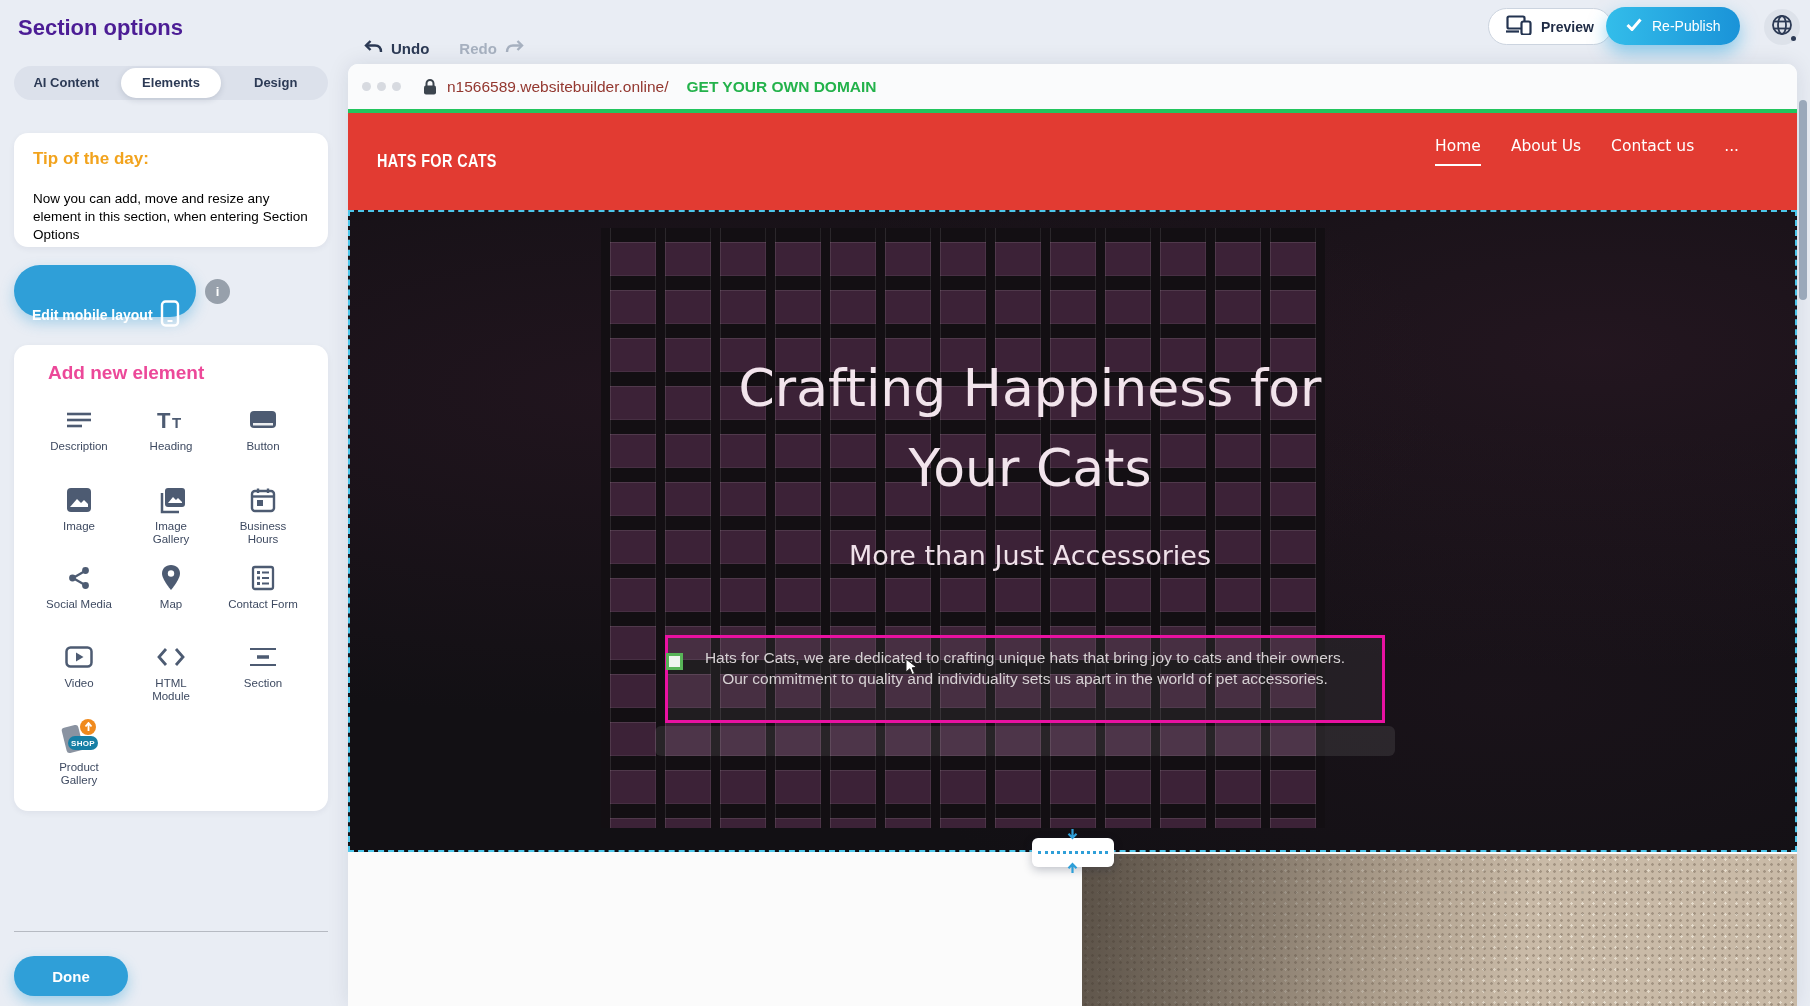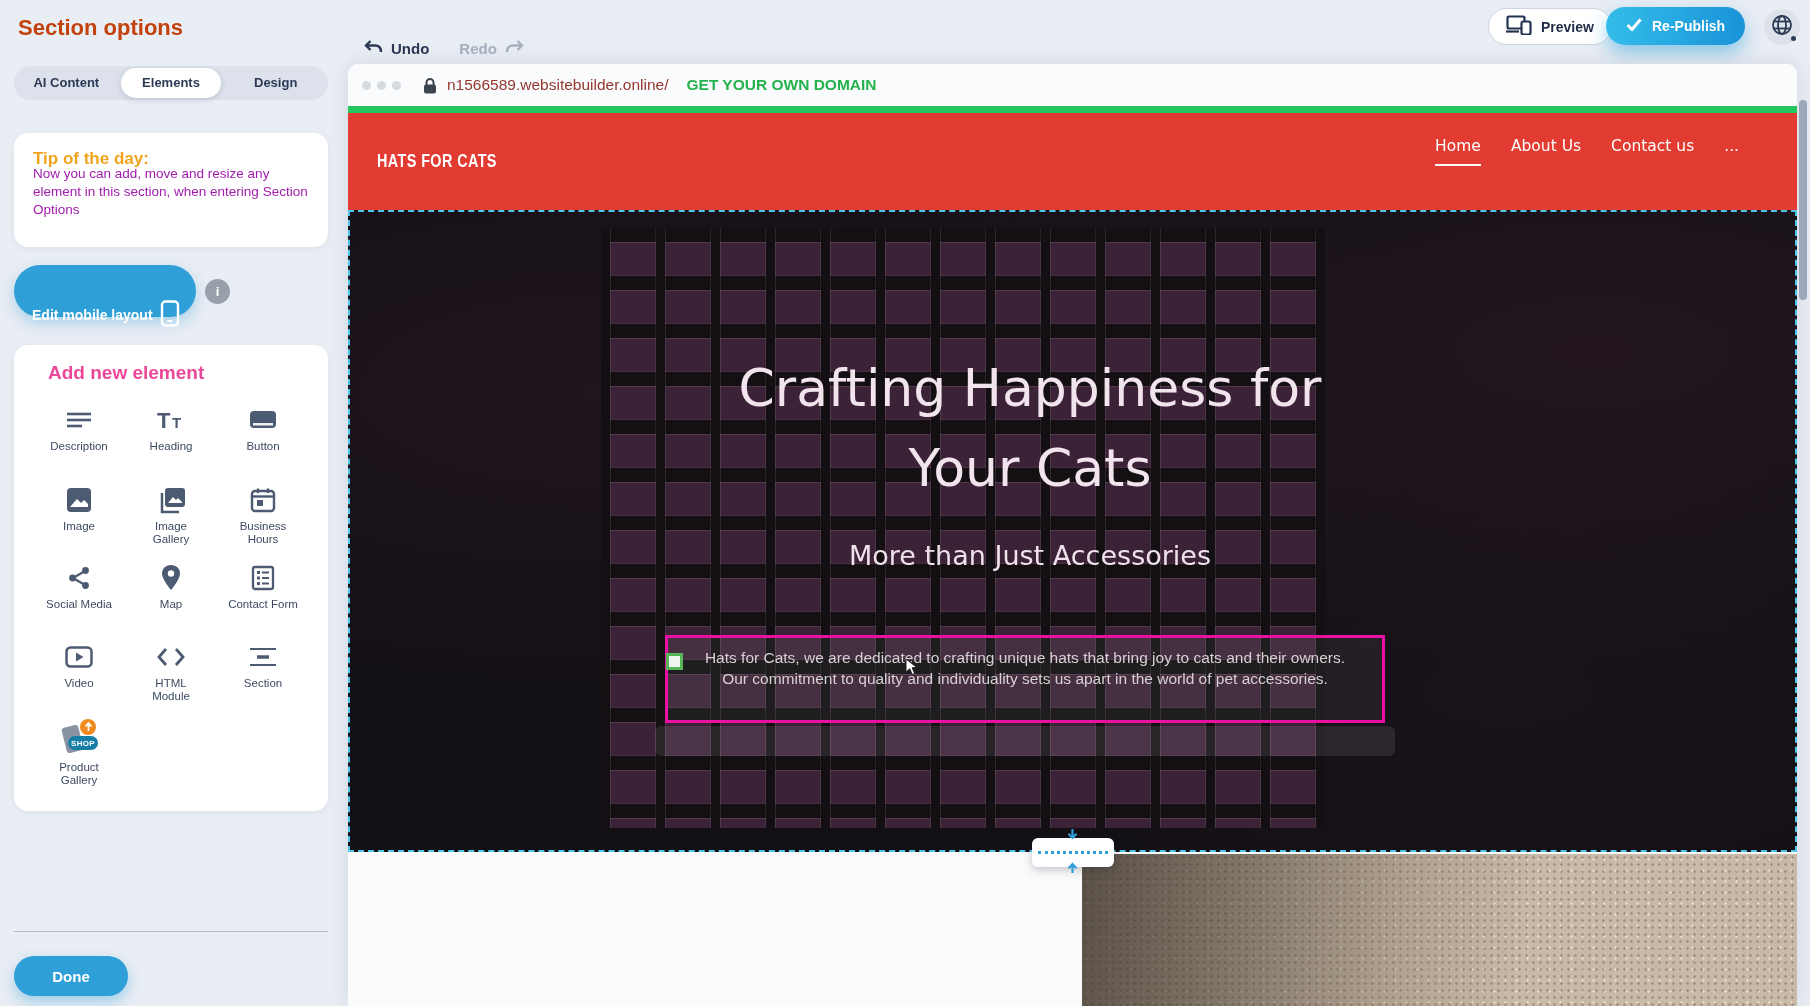--- a/index.html
+++ b/index.html
@@ -1,45 +1,45 @@
 <!DOCTYPE html>
 <html><head>
 <meta charset="utf-8">
 <style>
   html,body{margin:0;padding:0;background:#e9edf4;}
   *{box-sizing:border-box;}
   .stage{position:relative;width:1810px;height:1006px;background:#e9edf4;overflow:hidden;
          font-family:"Liberation Sans",sans-serif;color:#1c2946;}
 
   
-  .page-title{position:absolute;left:18px;top:15px;font-size:22px;font-weight:bold;color:#c2410c;}
+  .page-title{position:absolute;left:18px;top:15px;font-size:22px;font-weight:bold;color:#4c1d95;}
   .undoredo{position:absolute;left:362px;top:15px;display:flex;align-items:center;gap:30px;}
   .ur-item{display:flex;align-items:center;gap:7px;font-size:15px;font-weight:bold;cursor:pointer;margin-top:24px;}
   .ur-undo{color:#2c3a55;}
   .ur-redo{color:#a7b1c0;}
   .btn-preview{position:absolute;left:1488px;top:8px;height:37px;padding:0 17px;border-radius:19px;
     background:#fff;border:1px solid #ccd4df;display:flex;align-items:center;gap:9px;
     font-size:14px;font-weight:bold;color:#1f2b45;cursor:pointer;}
   .btn-republish{position:absolute;left:1606px;top:7px;height:38px;padding:0 20px;border-radius:20px;
     background:linear-gradient(90deg,#33bdea,#1a93d8);display:flex;align-items:center;gap:10px;
-    font-size:14px;font-weight:bold;color:#fff;box-shadow:0 8px 18px rgba(41,166,223,.5);cursor:pointer;}
+    font-size:14px;font-weight:normal;color:#fff;box-shadow:0 8px 18px rgba(41,166,223,.5);cursor:pointer;}
   .btn-globe{position:absolute;left:1764px;top:9px;width:36px;height:36px;border-radius:50%;
     background:#dde2ea;display:flex;align-items:center;justify-content:center;cursor:pointer;}
   .globe-dot{position:absolute;right:4px;bottom:4px;width:5px;height:5px;border-radius:50%;background:#2c3a55;}
 
   
   .tabs{position:absolute;left:14px;top:66px;width:314px;height:34px;border-radius:17px;background:#dce1eb;
     display:flex;align-items:center;}
   .tab{flex:1;text-align:center;font-size:13px;font-weight:bold;color:#2c3a55;height:30px;line-height:30px;
     margin:0 2px;border-radius:15px;cursor:pointer;}
   .tab.active{background:#fff;box-shadow:0 2px 6px rgba(30,40,70,.15);}
   .card{position:absolute;background:#fff;border-radius:14px;box-shadow:0 2px 6px rgba(30,40,70,.06);}
   .tip-card{left:14px;top:133px;width:314px;height:114px;}
   .tip-title{position:absolute;left:19px;top:16px;font-size:17px;font-weight:bold;color:#f2a31d;}
-  .tip-body{position:absolute;left:19px;top:32px;width:276px;font-size:13.5px;line-height:18px;color:#a21caf;}
+  .tip-body{position:absolute;left:19px;top:57px;width:276px;font-size:13.5px;line-height:18px;color:#000000;}
   .btn-mobile{position:absolute;left:14px;top:265px;width:182px;height:52px;border-radius:26px;background:#2f9fd8;
     display:flex;align-items:center;justify-content:space-between;padding:0 16px 0 18px;cursor:pointer;
     box-shadow:0 6px 14px rgba(47,159,216,.35);}
   .btn-mobile span{font-size:14px;font-weight:bold;color:#fff;margin-top:48px;}
   .info-btn{position:absolute;left:205px;top:279px;width:25px;height:25px;border-radius:50%;background:#97a0ab;
     color:#fff;font-size:13px;font-weight:bold;display:flex;align-items:center;justify-content:center;cursor:pointer;}
   .add-card{left:14px;top:345px;width:314px;height:466px;}
   .add-title{position:absolute;left:34px;top:17px;font-size:19px;font-weight:bold;color:#ec4899;}
   .el-row{position:absolute;left:19px;width:276px;display:grid;grid-template-columns:repeat(3,92px);}
   .el-cell{display:flex;flex-direction:column;align-items:center;cursor:pointer;}
@@ -54,21 +54,21 @@
     color:#fff;font-size:8px;font-weight:bold;letter-spacing:.3px;display:flex;align-items:center;justify-content:center;}
   .side-divider{position:absolute;left:14px;top:931px;width:314px;height:1px;background:#b6bac2;}
   .btn-done{position:absolute;left:14px;top:956px;width:114px;height:40px;border-radius:20px;background:#2f9fd8;
     color:#fff;font-size:15px;font-weight:bold;display:flex;align-items:center;justify-content:center;
     box-shadow:0 6px 14px rgba(47,159,216,.4);cursor:pointer;}
 
   
   .canvas{position:absolute;left:348px;top:64px;width:1449px;height:942px;background:#fff;
     border-radius:10px 10px 0 0;box-shadow:0 0 22px rgba(20,30,60,.10);}
   .browser-bar{position:absolute;left:0;top:0;width:1449px;height:49px;background:#fafbfc;
-    border-radius:10px 10px 0 0;display:flex;align-items:center;border-bottom:7px solid #22c55e;}
+    border-radius:10px 10px 0 0;display:flex;align-items:center;border-bottom:4px solid #22c55e;}
   .dot{width:9px;height:9px;border-radius:50%;background:#d7dae0;margin-right:6px;}
   .dot.first{margin-left:14px;}
   .url-text{margin-left:10px;font-size:15.5px;color:#93372f;}
   .cta-text{margin-left:18px;font-size:15.5px;font-weight:bold;color:#23b24b;cursor:pointer;}
   .lock{margin-left:16px;display:flex;}
 
   .site-header{position:absolute;left:0;top:49px;width:1449px;height:97px;background:#e23b32;}
   .site-logo{position:absolute;left:29px;top:38px;font-size:18px;font-weight:bold;color:#fff;letter-spacing:.5px;
     transform:scaleX(.8);transform-origin:left;font-family:"Liberation Sans",sans-serif;white-space:nowrap;}
   .site-nav{position:absolute;right:58px;top:24px;display:flex;gap:30px;font-family:"DejaVu Sans",sans-serif;

